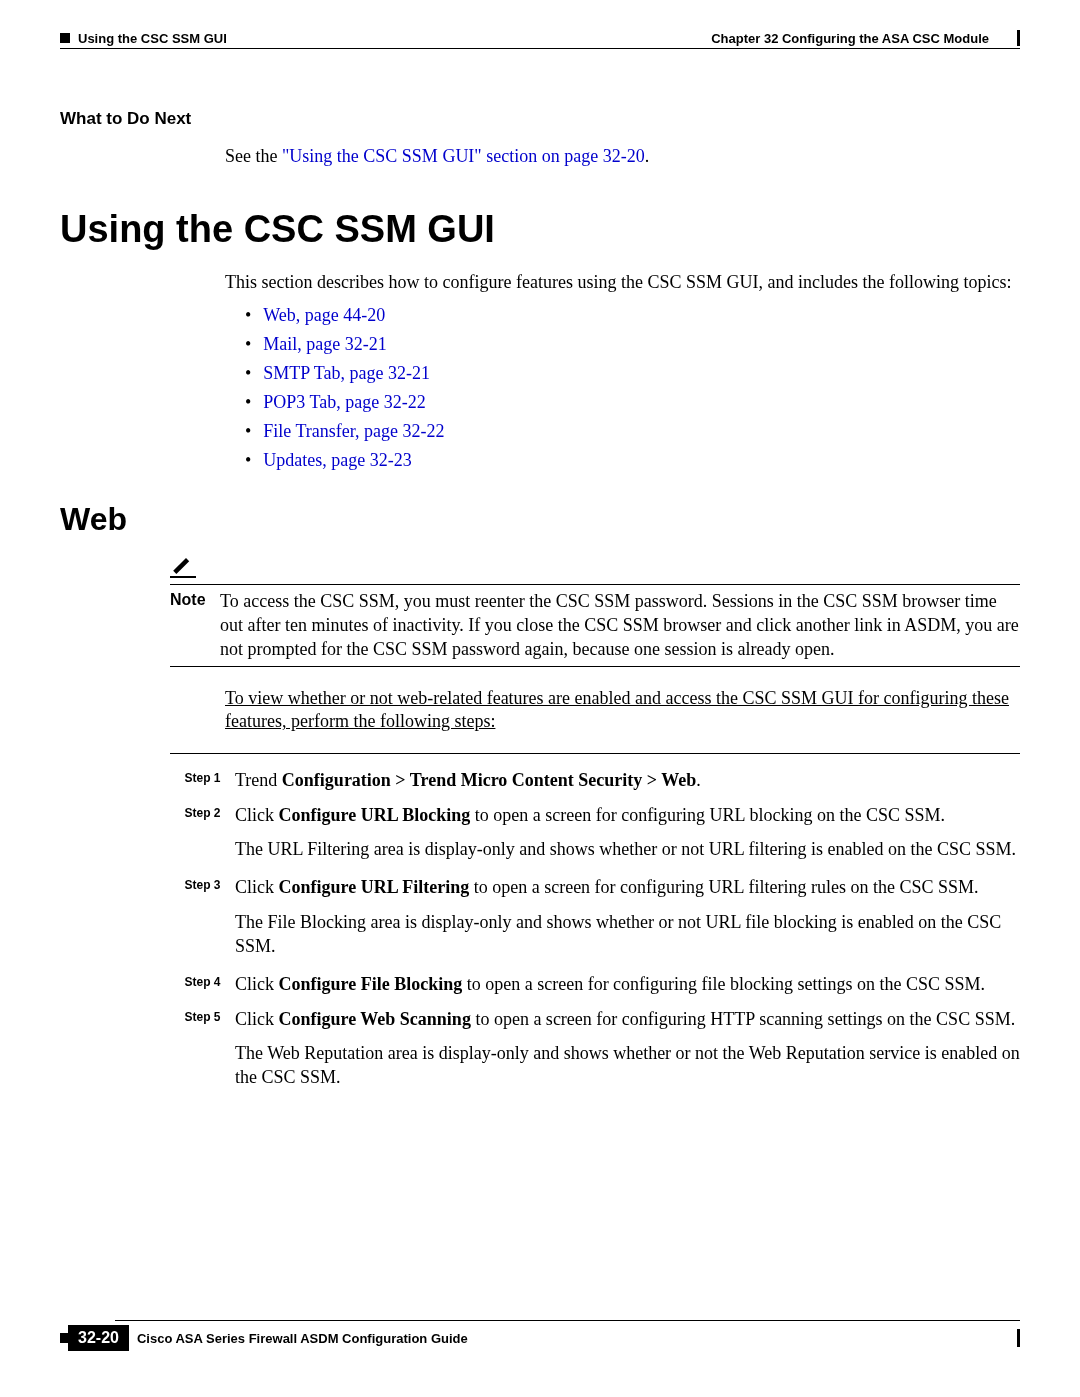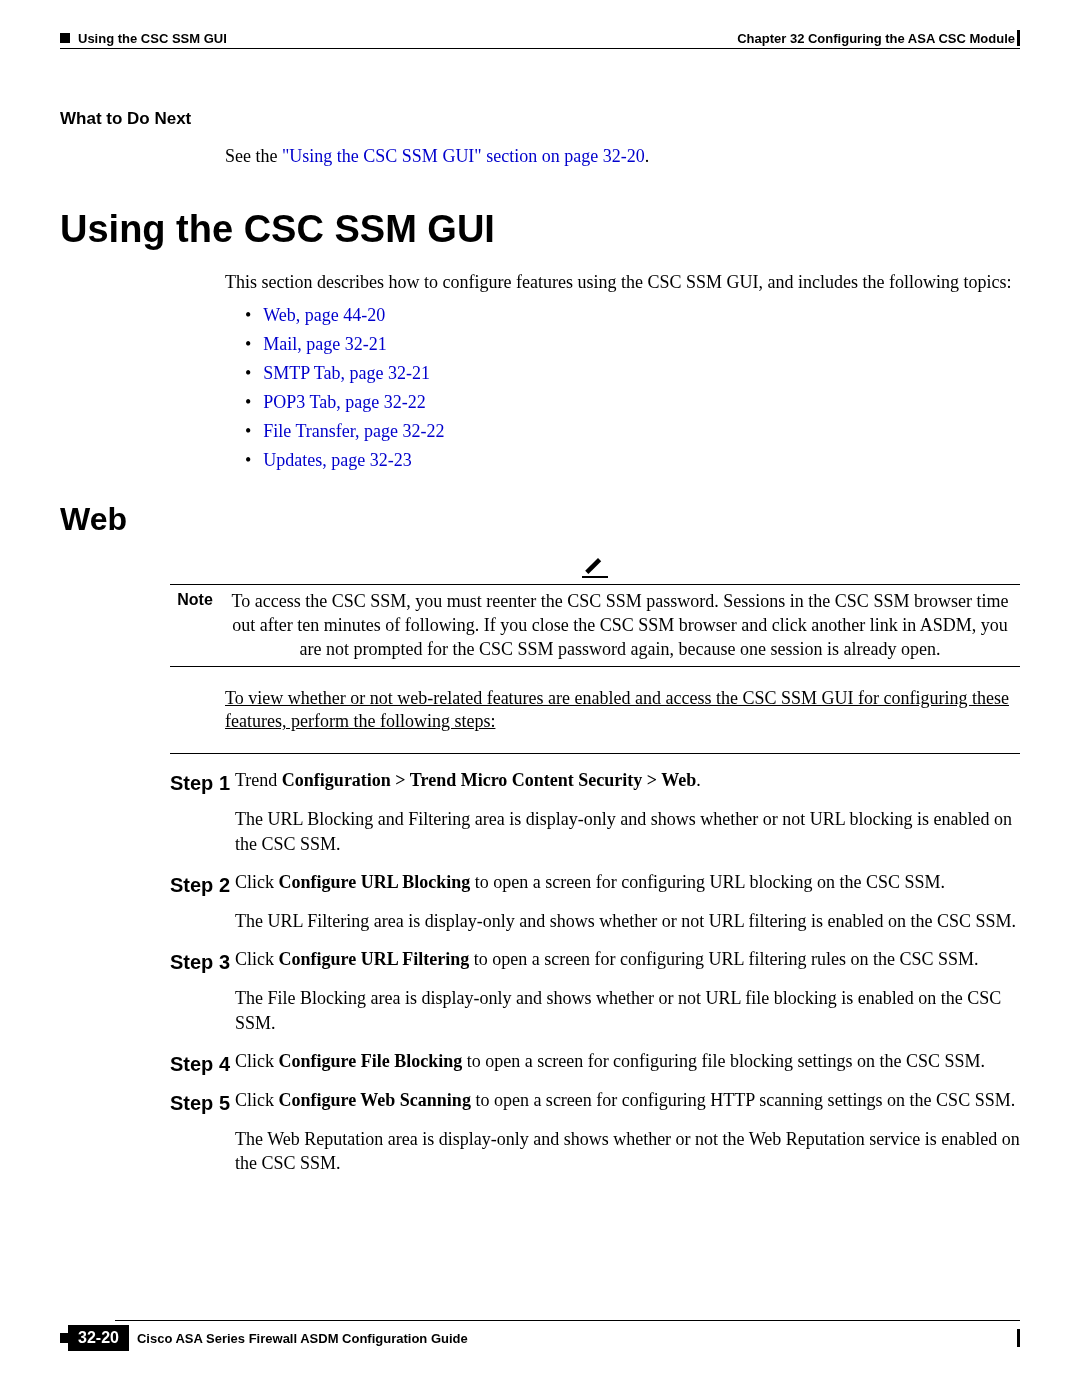--- a/index.html
+++ b/index.html
@@ -37,21 +37,21 @@
   }
   .black-square {
     width: 10px;
     height: 10px;
     background: #000;
     display: inline-block;
   }
   .header-right {
     display: flex;
     align-items: center;
-    gap: 2px;
+    gap: 28px;
   }
   .header-bar {
     width: 3px;
     height: 16px;
     background: #000;
     display: inline-block;
   }
   .section-label {
     font-family: Arial, Helvetica, sans-serif;
     font-weight: bold;
@@ -91,21 +91,20 @@
   }
   ul.topics li::before {
     content: "•";
     color: #000;
     margin-right: 12px;
   }
   .note-block {
     margin-left: 110px;
     margin-top: 10px;
     margin-bottom: 12px;
-    text-align: center;
   }
   .note-row {
     display: flex;
     align-items: flex-start;
     border-top: 1px solid #000;
     border-bottom: 1px solid #000;
     padding: 4px 0;
   }
   .note-label {
     font-family: Arial, Helvetica, sans-serif;
@@ -128,24 +127,25 @@
   .step-row {
     display: flex;
     margin-left: 110px;
     margin-bottom: 10px;
     font-size: 18px;
     line-height: 1.35;
   }
   .step-num {
     font-family: Arial, Helvetica, sans-serif;
     font-weight: bold;
-    font-size: 20px;
+    font-size: 12px;
     width: 65px;
     flex-shrink: 0;
     padding-top: 2px;
+    text-align: center;
   }
   .step-body { flex: 1; }
   .step-sub {
     margin-left: 175px;
     font-size: 18px;
     line-height: 1.35;
     margin-bottom: 14px;
   }
   .bold { font-weight: bold; }
   .footer {
@@ -236,33 +236,32 @@
     <div style="margin-bottom:2px;">
       <span>
         <svg width="26" height="20" viewBox="0 0 26 20">
           <path d="M2 18 L18 2 L22 6 L6 22 Z" fill="#000" transform="scale(0.8) translate(2,-2)"></path>
           <line x1="0" y1="19" x2="26" y2="19" stroke="#000" stroke-width="2"></line>
         </svg>
       </span>
     </div>
     <div class="note-row">
       <div class="note-label">Note</div>
-      <div class="note-text">To access the CSC SSM, you must reenter the CSC SSM password. Sessions in the CSC SSM browser time out after ten minutes of following. If you close the CSC SSM browser and click another link in ASDM, you are not prompted for the CSC SSM password again, because one session is already open.</div>
+      <div class="note-text">To access the CSC SSM, you must reenter the CSC SSM password. Sessions in the CSC SSM browser time out after ten minutes of inactivity. If you close the CSC SSM browser and click another link in ASDM, you are not prompted for the CSC SSM password again, because one session is already open.</div>
     </div>
   </div>
 
   <div class="body-text" style="margin-top:20px;text-decoration:underline;">To view whether or not web-related features are enabled and access the CSC SSM GUI for configuring these features, perform the following steps:</div>
 
   <div class="steps-divider"></div>
 
   <div class="step-row">
     <div class="step-num">Step 1</div>
     <div class="step-body"><span>Trend </span><span class="bold">Configuration &gt; Trend Micro Content Security &gt; Web</span><span>.</span></div>
   </div>
-  <div class="step-sub">The URL Blocking and Filtering area is display-only and shows whether or not URL blocking is enabled on the CSC SSM.</div>
 
   <div class="step-row">
     <div class="step-num">Step 2</div>
     <div class="step-body"><span>Click </span><span class="bold">Configure URL Blocking</span><span> to open a screen for configuring URL blocking on the CSC SSM.</span></div>
   </div>
   <div class="step-sub">The URL Filtering area is display-only and shows whether or not URL filtering is enabled on the CSC SSM.</div>
 
   <div class="step-row">
     <div class="step-num">Step 3</div>
     <div class="step-body"><span>Click </span><span class="bold">Configure URL Filtering</span><span> to open a screen for configuring URL filtering rules on the CSC SSM.</span></div>

